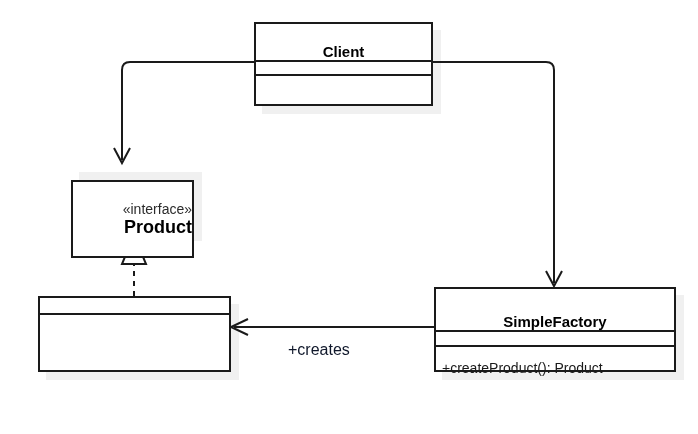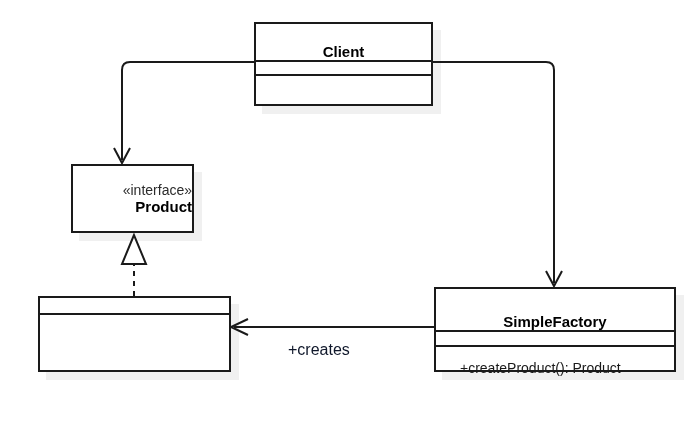--- a/index.html
+++ b/index.html
@@ -51,31 +51,31 @@
   }
   .c-stereo {
     font-weight: normal;
     font-size: 14px;
     color: #2b2b2b;
     display: block;
     line-height: 1.15;
   }
   .c-name-bold {
     font-weight: bold;
-    font-size: 15px;
+    font-size: 18px;
     color: #000000;
     display: block;
     line-height: 1.15;
   }
   .c-member {
     font-weight: normal;
     font-size: 14px;
     color: #1a1a1a;
     justify-content: flex-start;
-    padding-left: 24px;
+    padding-left: 6px;
   }
   .c-empty {
     
   }
   
   .conn-svg {
     position: absolute;
     left: 0;
     top: 0;
     width: 698px;
@@ -144,21 +144,21 @@
   </svg>
 
   <div class="uml-box" style="left:254px; top:22px; width:179px; height:84px;">
     <div class="compartment c-title" style="height:36px;">
       <span>Client</span>
     </div>
     <div class="compartment c-empty" style="height:14px;"></div>
     <div class="compartment c-empty" style="height:30px;"></div>
   </div>
 
-  <div class="uml-box" style="left:71px; top:164px; width:123px; height:69px;padding-left:8px;">
+  <div class="uml-box" style="left:71px; top:180px; width:123px; height:78px;padding-left:8px;">
     <div class="compartment c-title" style="height:100%; flex-direction:column; justify-content:center;">
       <span class="c-stereo">«interface»</span>
       <span class="c-name-bold">Product</span>
     </div>
   </div>
 
   <div class="uml-box" style="left:38px; top:296px; width:193px; height:76px;">
     <div class="compartment c-empty" style="height:15px;"></div>
     <div class="compartment c-empty" style="height:23px;"></div>
   </div>

